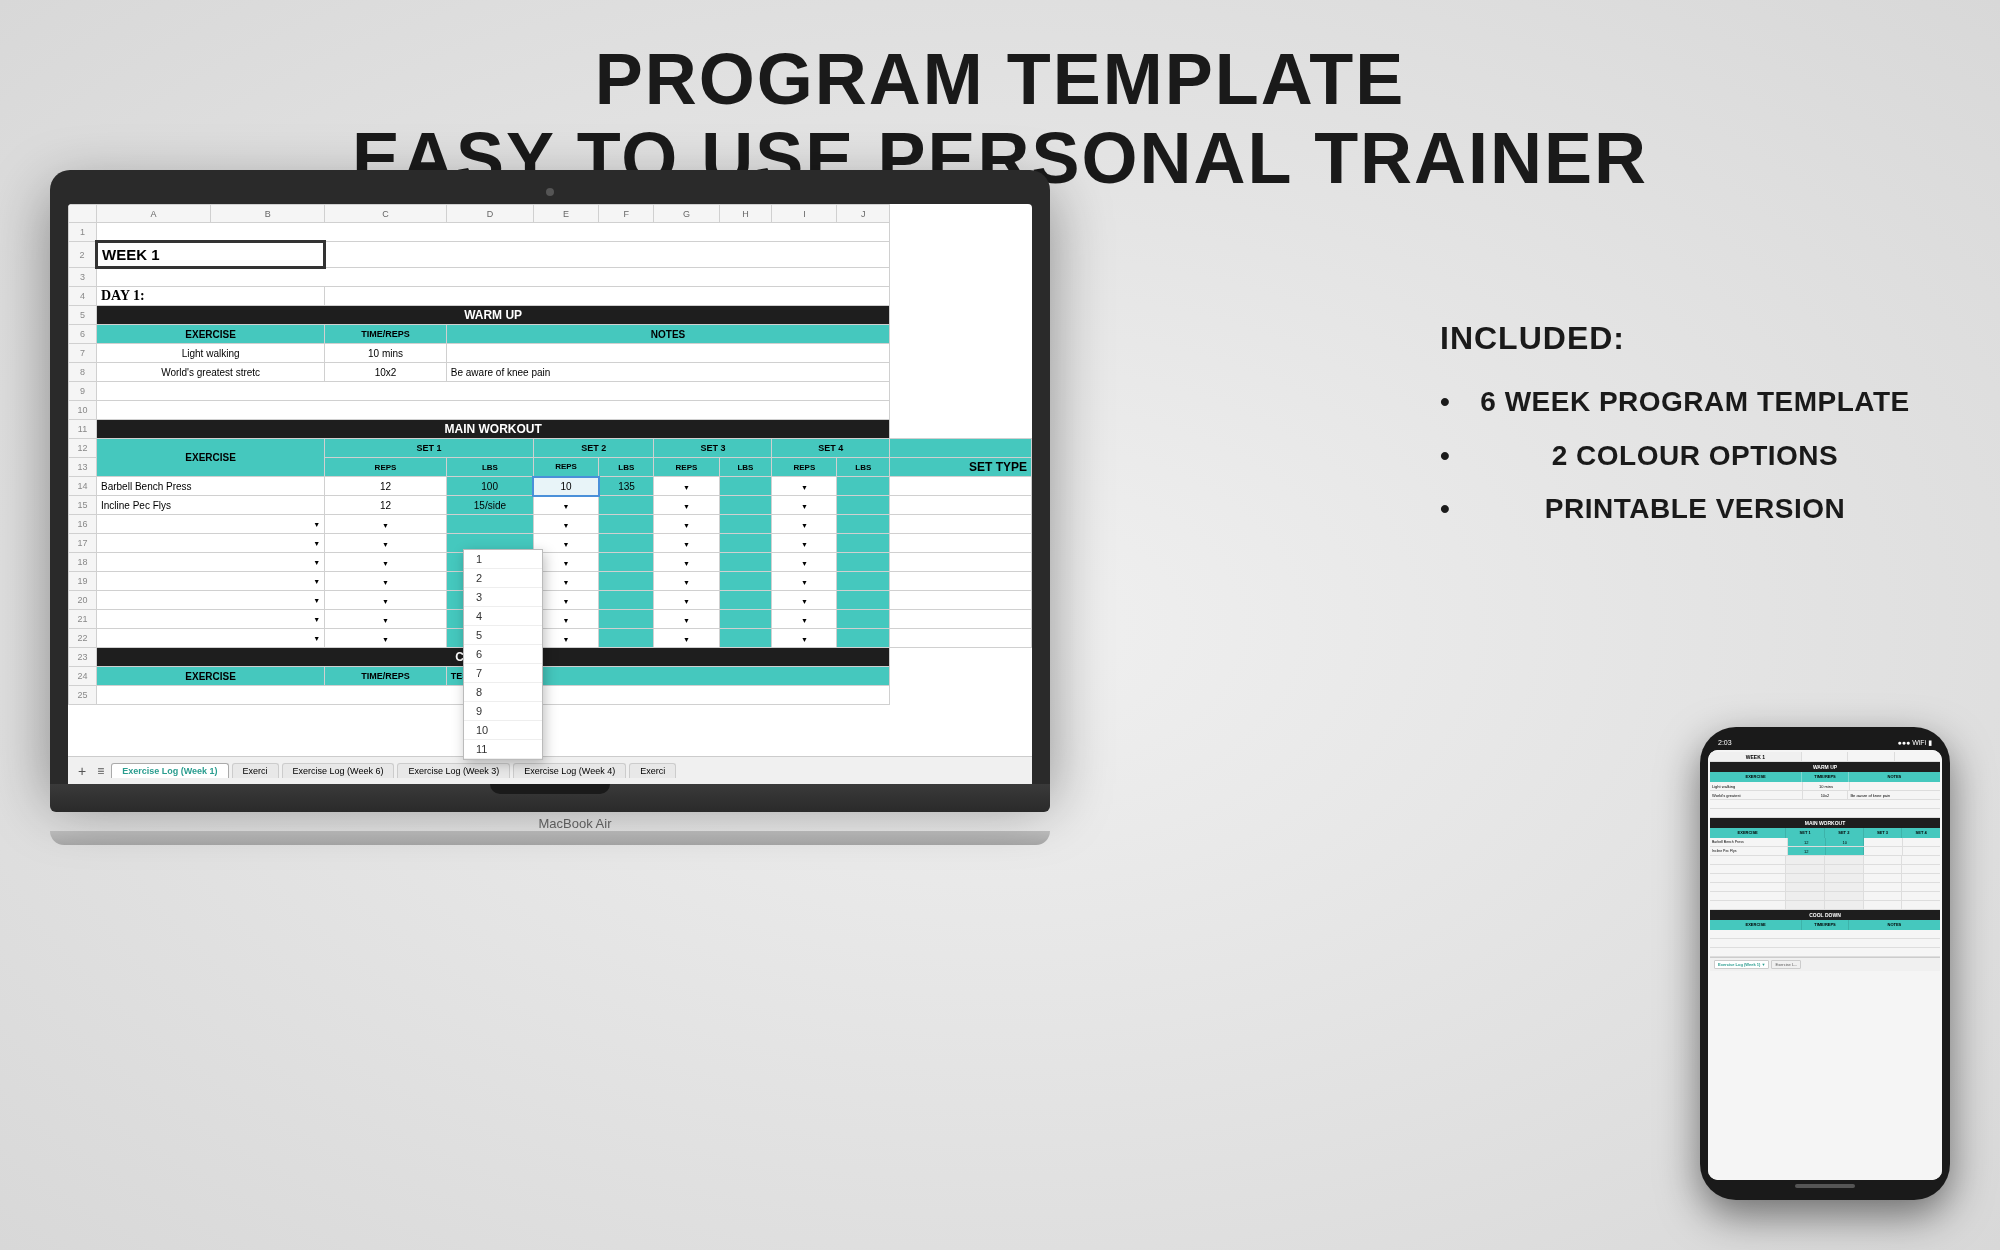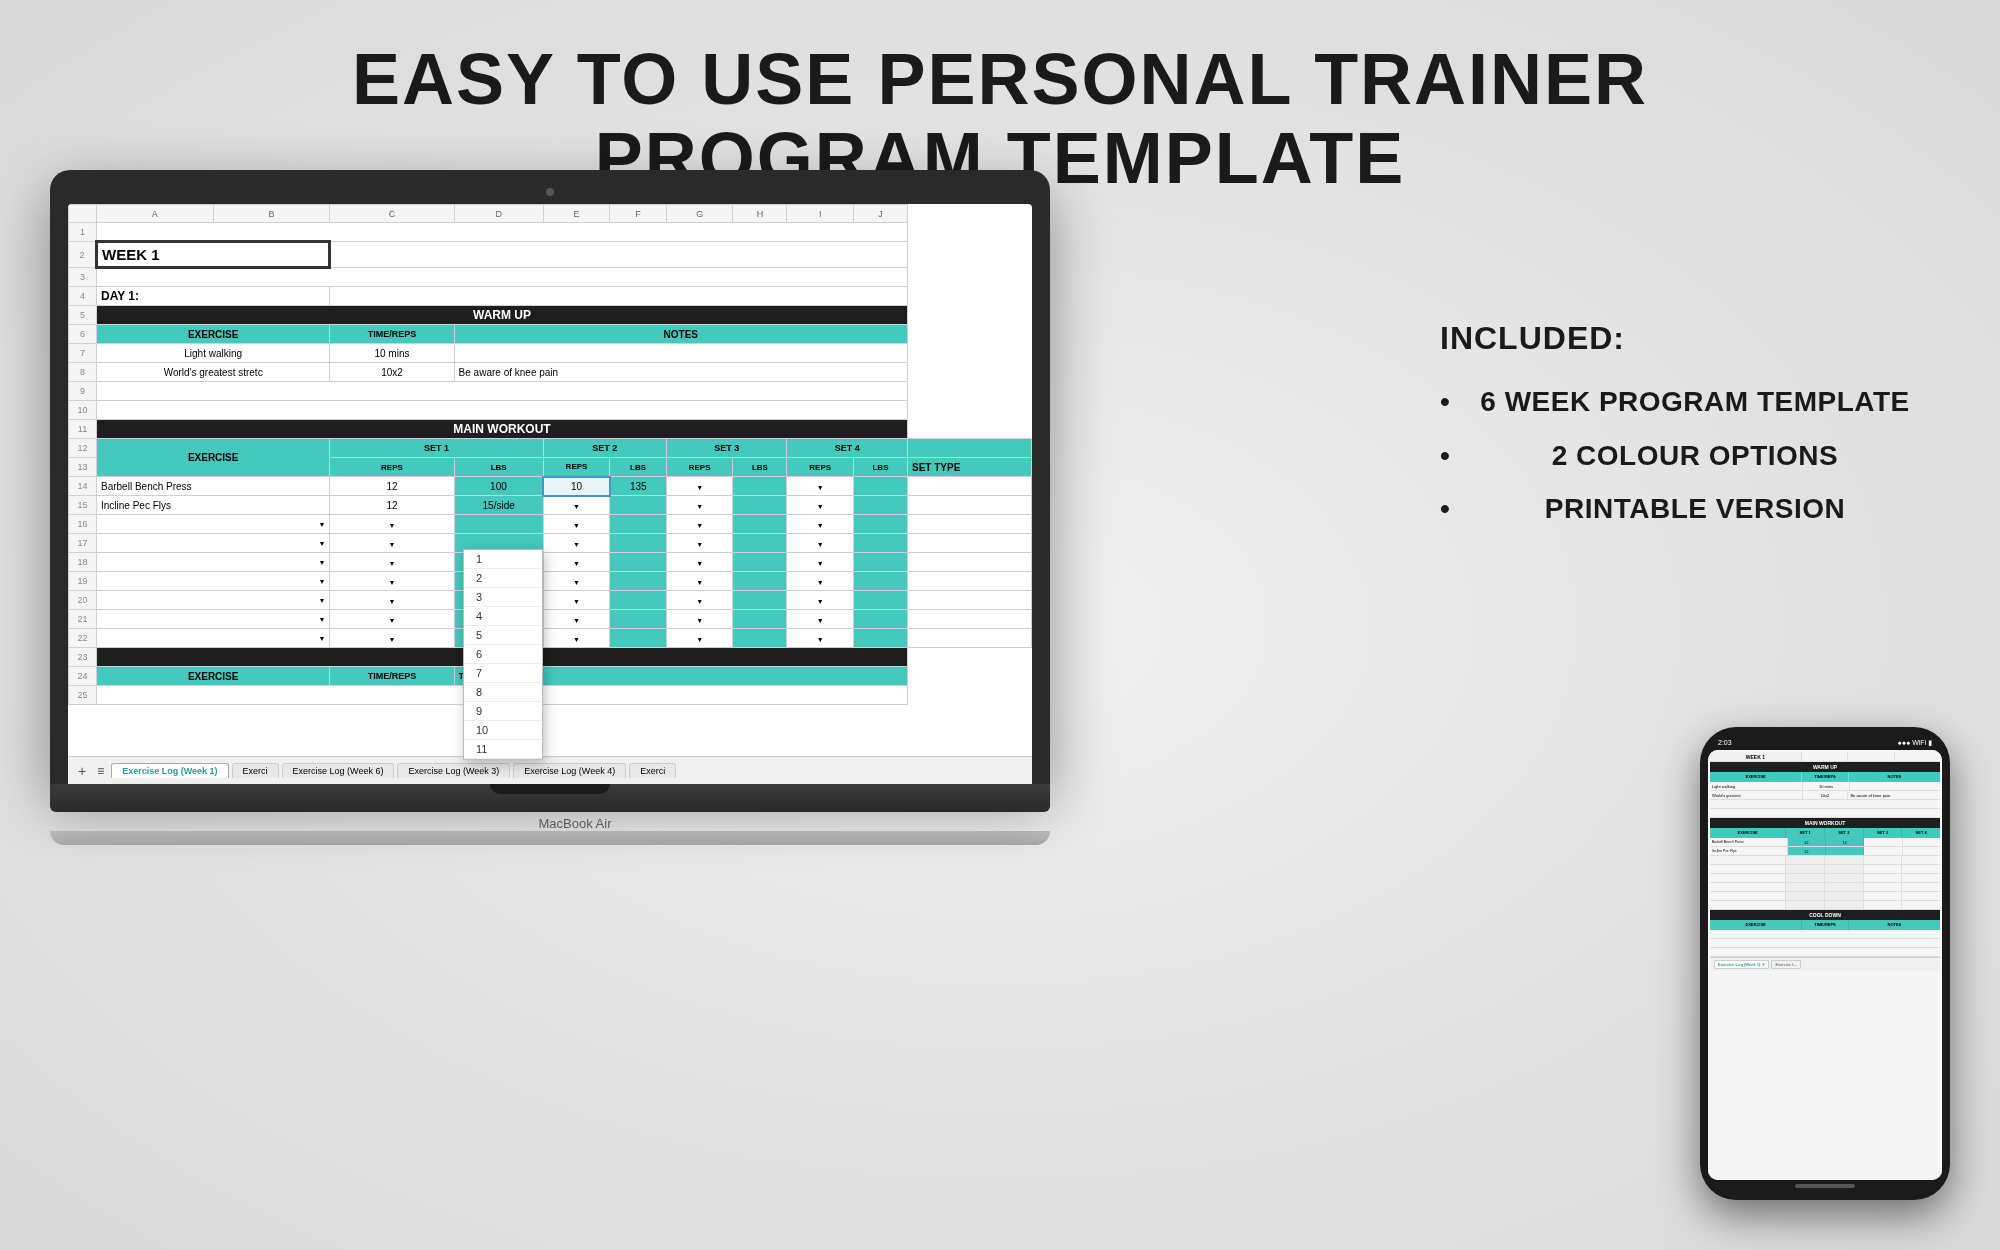--- a/index.html
+++ b/index.html
@@ -213,22 +213,22 @@
     .cell-teal { background: #45c8be !important; color: #fff; }
     .cell-teal-txt { background: #45c8be !important; color: #000; text-align: center; font-weight: bold; }
     .active-cell { background: #e8f4f8 !important; border: 2px solid #4a90d9 !important; }
   </style>
 </head>
 <body>
 
 <div class="bg"></div>
 
 <div class="main-title">
+  <div>PROGRAM TEMPLATE</div>
   <div>EASY TO USE PERSONAL TRAINER</div>
-  <div>PROGRAM TEMPLATE</div>
 </div>
 
 <div class="included-section">
   <div class="included-title">INCLUDED:</div>
   <ul class="included-list">
     <li>6 WEEK PROGRAM TEMPLATE</li>
     <li>2 COLOUR OPTIONS</li>
     <li>PRINTABLE VERSION</li>
   </ul>
 </div>
@@ -267,21 +267,21 @@
             <td colspan="8"></td>
           </tr>
 
           <tr>
             <td class="row-num-cell">3</td>
             <td colspan="10"></td>
           </tr>
 
           <tr>
             <td class="row-num-cell">4</td>
-            <td colspan="2" style="font-weight:bold;font-size:12px;">DAY 1:</td>
+            <td colspan="2" style="font-weight:bold;font-size:14px;font-family:Liberation Serif, serif;">DAY 1:</td>
             <td colspan="8"></td>
           </tr>
 
           <tr>
             <td class="row-num-cell">5</td>
             <td class="cell-dark" colspan="10" style="font-size:12px;">WARM UP</td>
           </tr>
 
           <tr>
             <td class="row-num-cell">6</td>
@@ -332,21 +332,21 @@
           <tr>
             <td class="row-num-cell">13</td>
             <td class="cell-teal-txt" style="font-size:8px;text-align:center;">REPS</td>
             <td class="cell-teal-txt" style="font-size:8px;text-align:center;">LBS</td>
             <td class="cell-teal-txt" style="font-size:8px;text-align:center;">REPS</td>
             <td class="cell-teal-txt" style="font-size:8px;text-align:center;">LBS</td>
             <td class="cell-teal-txt" style="font-size:8px;text-align:center;">REPS</td>
             <td class="cell-teal-txt" style="font-size:8px;text-align:center;">LBS</td>
             <td class="cell-teal-txt" style="font-size:8px;text-align:center;">REPS</td>
             <td class="cell-teal-txt" style="font-size:8px;text-align:center;">LBS</td>
-            <td class="cell-teal-txt" style="font-size:10px;text-align:left;">SET TYPE</td>
+            <td class="cell-teal-txt" style="font-size:12px;text-align:right;">SET TYPE</td>
           </tr>
 
           <tr>
             <td class="row-num-cell">14</td>
             <td colspan="2">Barbell Bench Press</td>
             <td style="text-align:center;">12</td>
             <td class="cell-teal" style="text-align:center;color:#000;">100</td>
             <td class="active-cell" style="text-align:center;">10</td>
             <td class="cell-teal" style="text-align:center;color:#000;">135</td>
             <td style="text-align:center;"><span style="font-size:7px;">▼</span></td>

